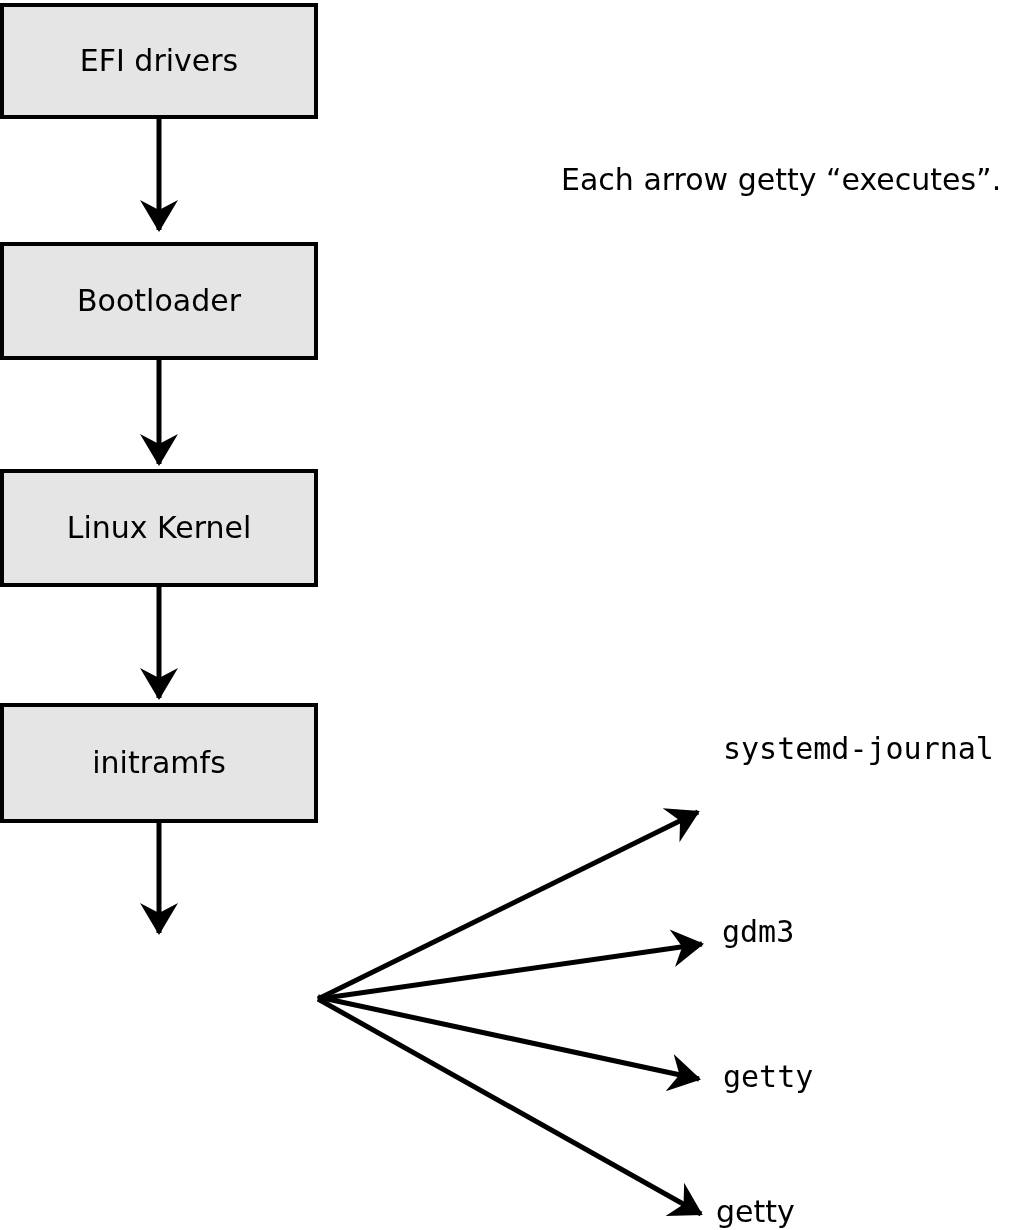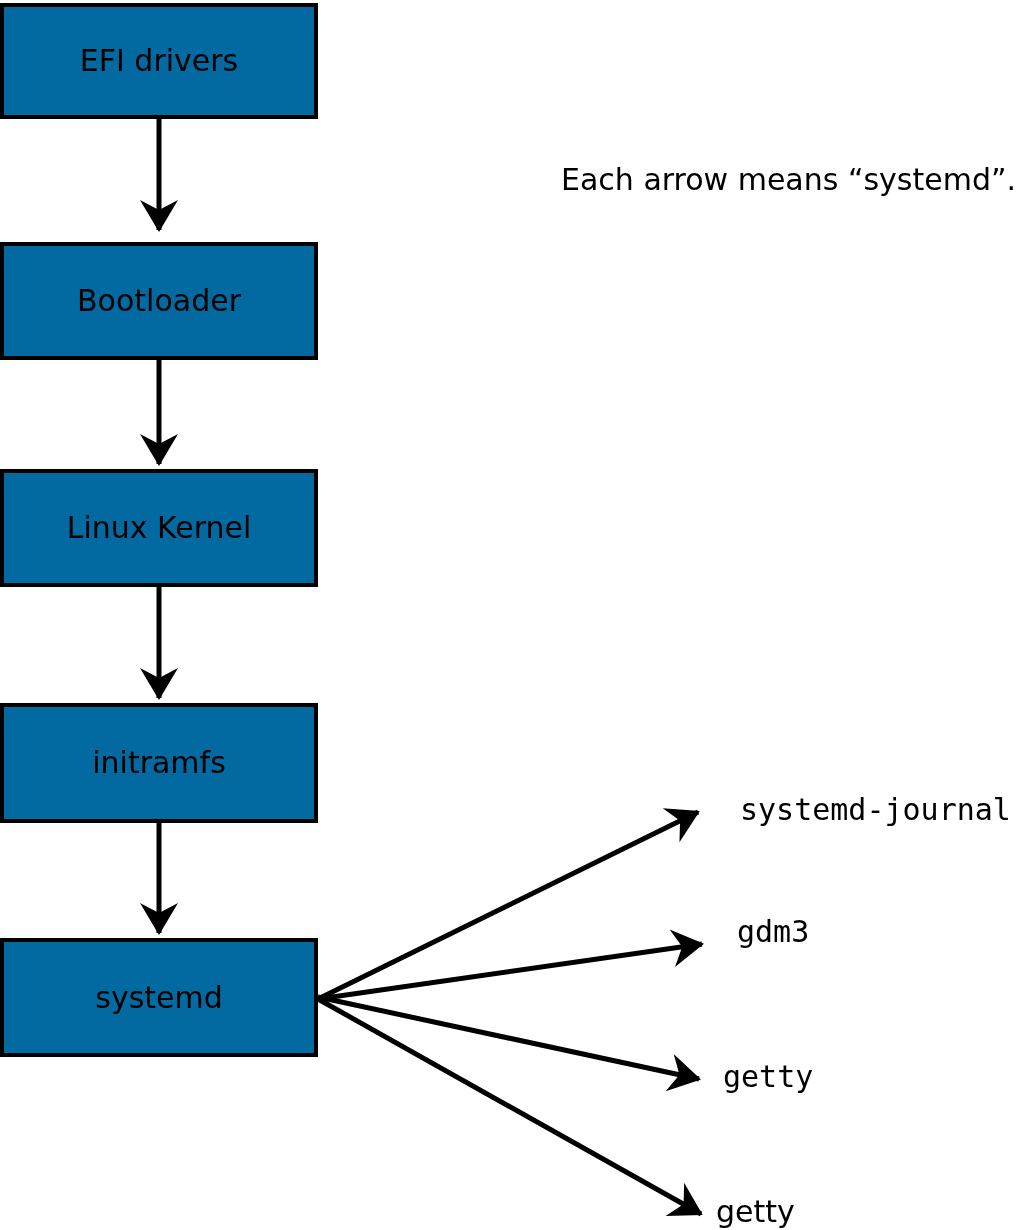--- a/index.html
+++ b/index.html
@@ -22,21 +22,21 @@
     top: 0;
     width: 1023px;
     height: 1230px;
   }
   .node {
     position: absolute;
     left: 0;
     width: 318px;
     box-sizing: border-box;
     border: 4px solid #000000;
-    background: #0369a1;
+    background: #e5e5e5;
     display: flex;
     align-items: center;
     justify-content: center;
     font-size: 30px;
     line-height: 36px;
     white-space: nowrap;
   }
   .svc {
     position: absolute;
     font-size: 30px;
@@ -87,27 +87,24 @@
   </div>
 
   <div class="node" style="top:469px; height:118px;">
     <span>Linux Kernel</span>
   </div>
 
   <div class="node" style="top:703px; height:120px;">
     <span>initramfs</span>
   </div>
 
-  <div class="node" style="top:938px; height:119px;">
-    <span>systemd</span>
-  </div>
 
-  <div class="note">Each arrow means “systemd”.</div>
+  <div class="note">Each arrow getty “executes”.</div>
 
-  <div class="svc mono" style="left:723px; top:792px;margin-left:17px;">systemd-journal</div>
+  <div class="svc mono" style="left:723px; top:731px;">systemd-journal</div>
 
-  <div class="svc mono" style="left:722px; top:914px;margin-left:15px;">gdm3</div>
+  <div class="svc mono" style="left:722px; top:914px;">gdm3</div>
 
   <div class="svc mono" style="left:723px; top:1059px;">getty</div>
 
   <div class="svc" style="left:716px; top:1194px;">getty</div>
 
 </div>
 
 </body></html>

